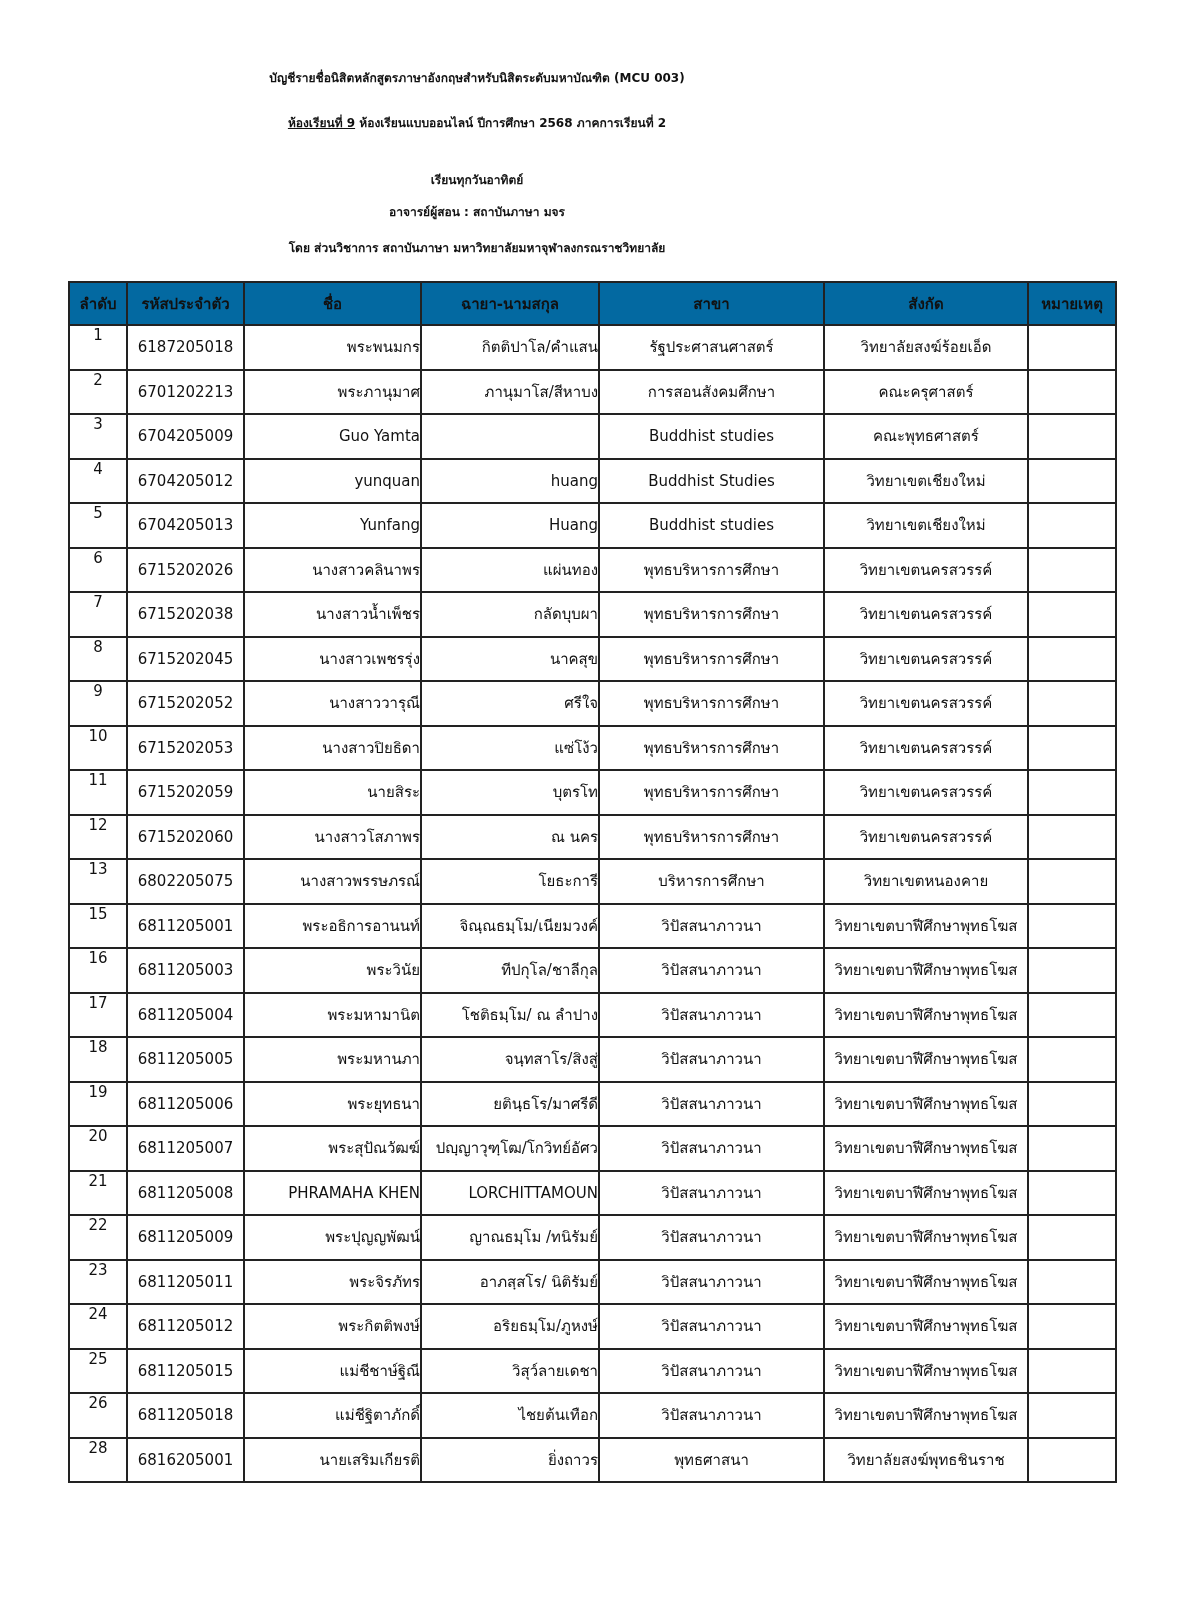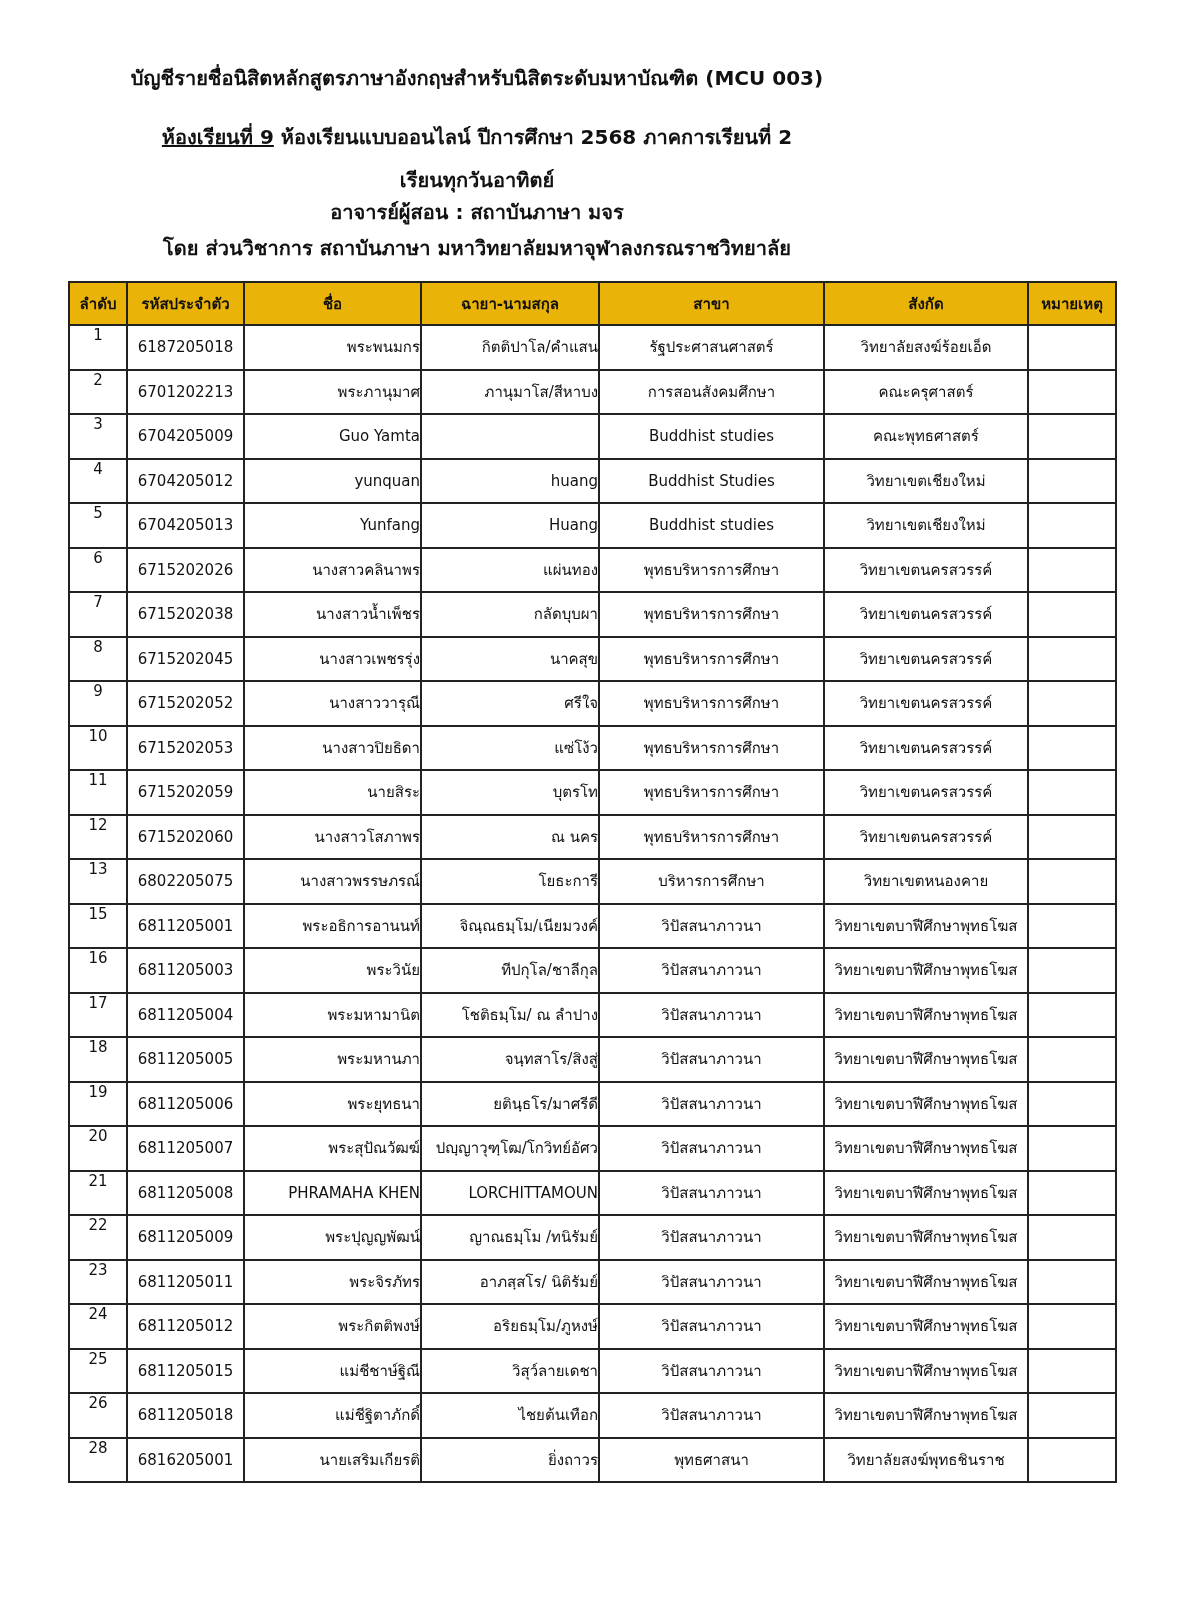--- a/index.html
+++ b/index.html
@@ -3,45 +3,45 @@
 <meta charset="utf-8">
 <style>
   html, body { margin: 0; padding: 0; background: #ffffff; }
   body {
     width: 1191px; height: 1608px; overflow: hidden; position: relative;
     font-family: "DejaVu Sans", "Liberation Sans", sans-serif; color: #111;
   }
   .title-block { position: absolute; left: 0; top: 0; width: 1191px; }
   .tline {
     position: absolute; left: 0; width: 954px; text-align: center;
-    font-size: 20px; font-weight: bold; line-height: 24px; white-space: nowrap;
+    font-size: 12px; font-weight: bold; line-height: 24px; white-space: nowrap;
   }
   .u { text-decoration: underline; }
   table.roster {
     position: absolute; left: 68px; top: 281px;
     border-collapse: collapse; table-layout: fixed; width: 1047px;
   }
   table.roster th, table.roster td {
     border: 2px solid #222; padding: 0; overflow: hidden; white-space: nowrap;
   }
   table.roster th {
-    background: #eab308; height: 41px; font-size: 15px; font-weight: bold;
+    background: #0369a1; height: 41px; font-size: 15px; font-weight: bold;
     text-align: center;
   }
   table.roster td { height: 42.5px; font-size: 15px; }
   td.c { text-align: center; }
   td.l { text-align: right; padding-left: 2px; }
   td.num { text-align: center; vertical-align: top; padding-top: 9px; }
 </style>
 </head>
 <body>
 
 <div class="title-block">
   <div class="tline" style="top:66px;">บัญชีรายชื่อนิสิตหลักสูตรภาษาอังกฤษสำหรับนิสิตระดับมหาบัณฑิต (MCU 003)</div>
-  <div class="tline" style="top:125px;"><span class="u">ห้องเรียนที่ 9</span><span> ห้องเรียนแบบออนไลน์ ปีการศึกษา 2568 ภาคการเรียนที่ 2</span></div>
+  <div class="tline" style="top:111px;"><span class="u">ห้องเรียนที่ 9</span><span> ห้องเรียนแบบออนไลน์ ปีการศึกษา 2568 ภาคการเรียนที่ 2</span></div>
   <div class="tline" style="top:168px;">เรียนทุกวันอาทิตย์</div>
   <div class="tline" style="top:200px;">อาจารย์ผู้สอน :  สถาบันภาษา  มจร</div>
   <div class="tline" style="top:236px;">โดย ส่วนวิชาการ สถาบันภาษา มหาวิทยาลัยมหาจุฬาลงกรณราชวิทยาลัย</div>
 </div>
 
 <table class="roster">
   <colgroup>
     <col style="width:58px">
       <col style="width:117px">
       <col style="width:177px">

